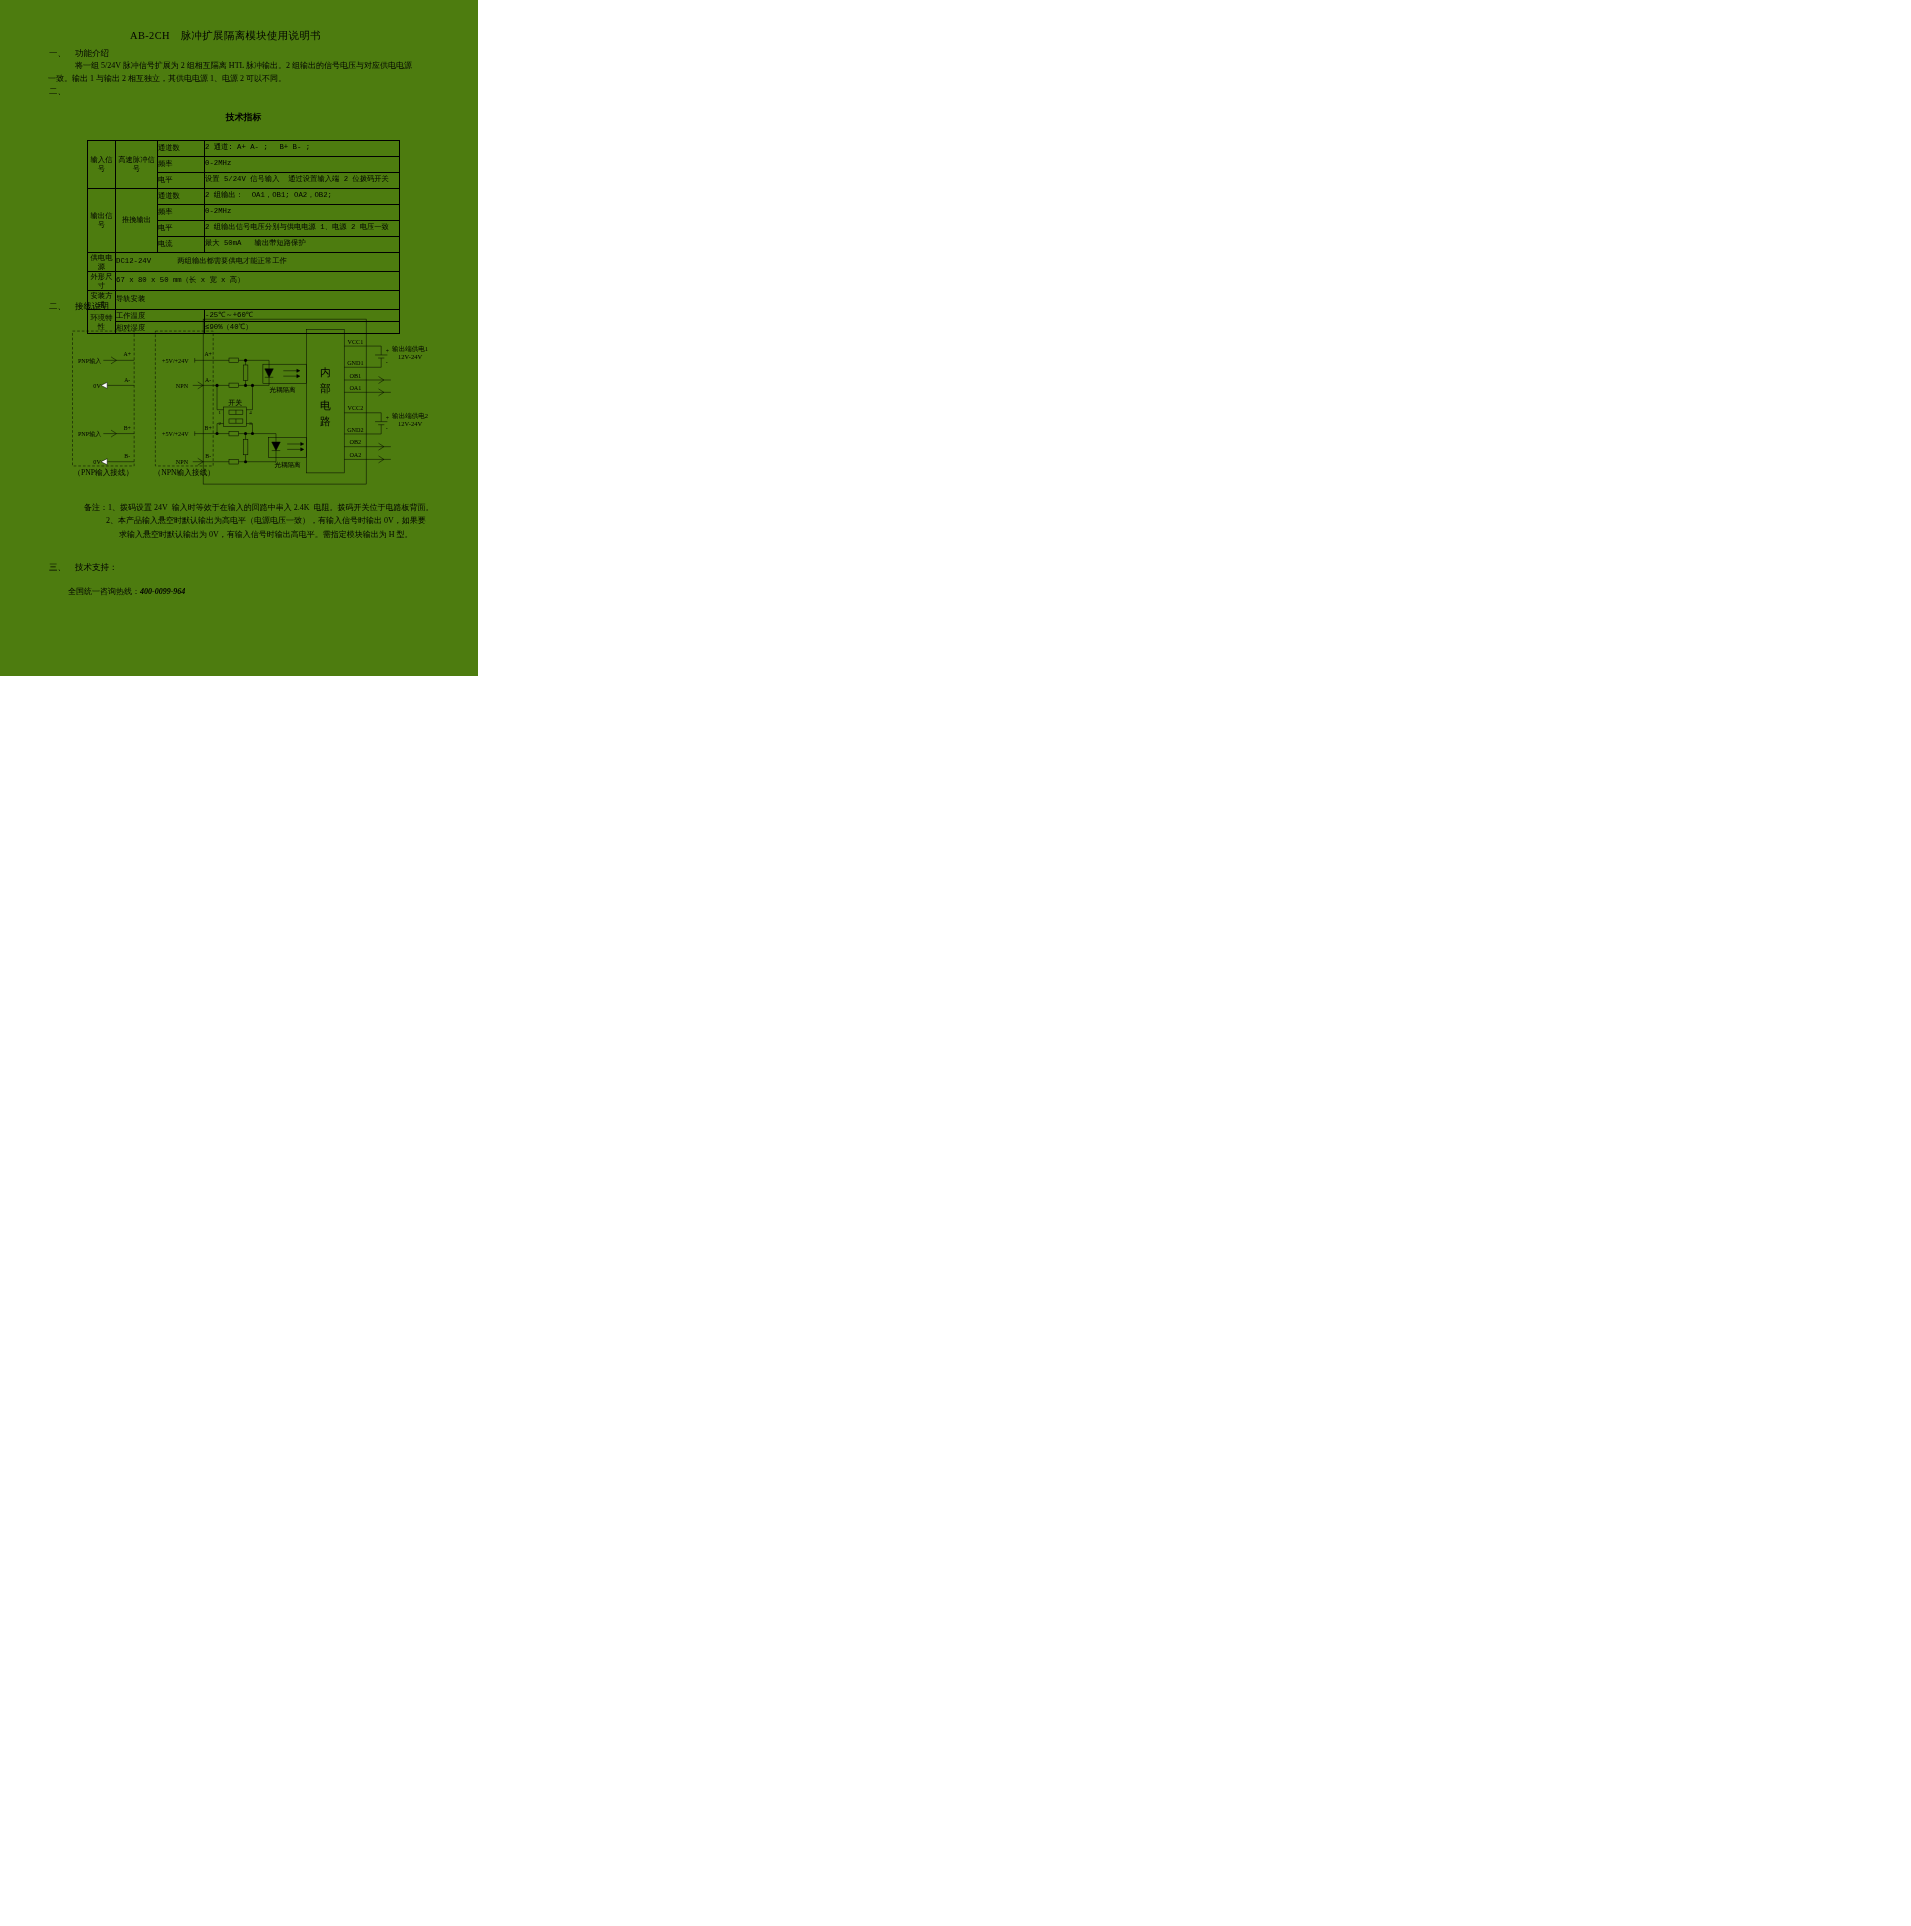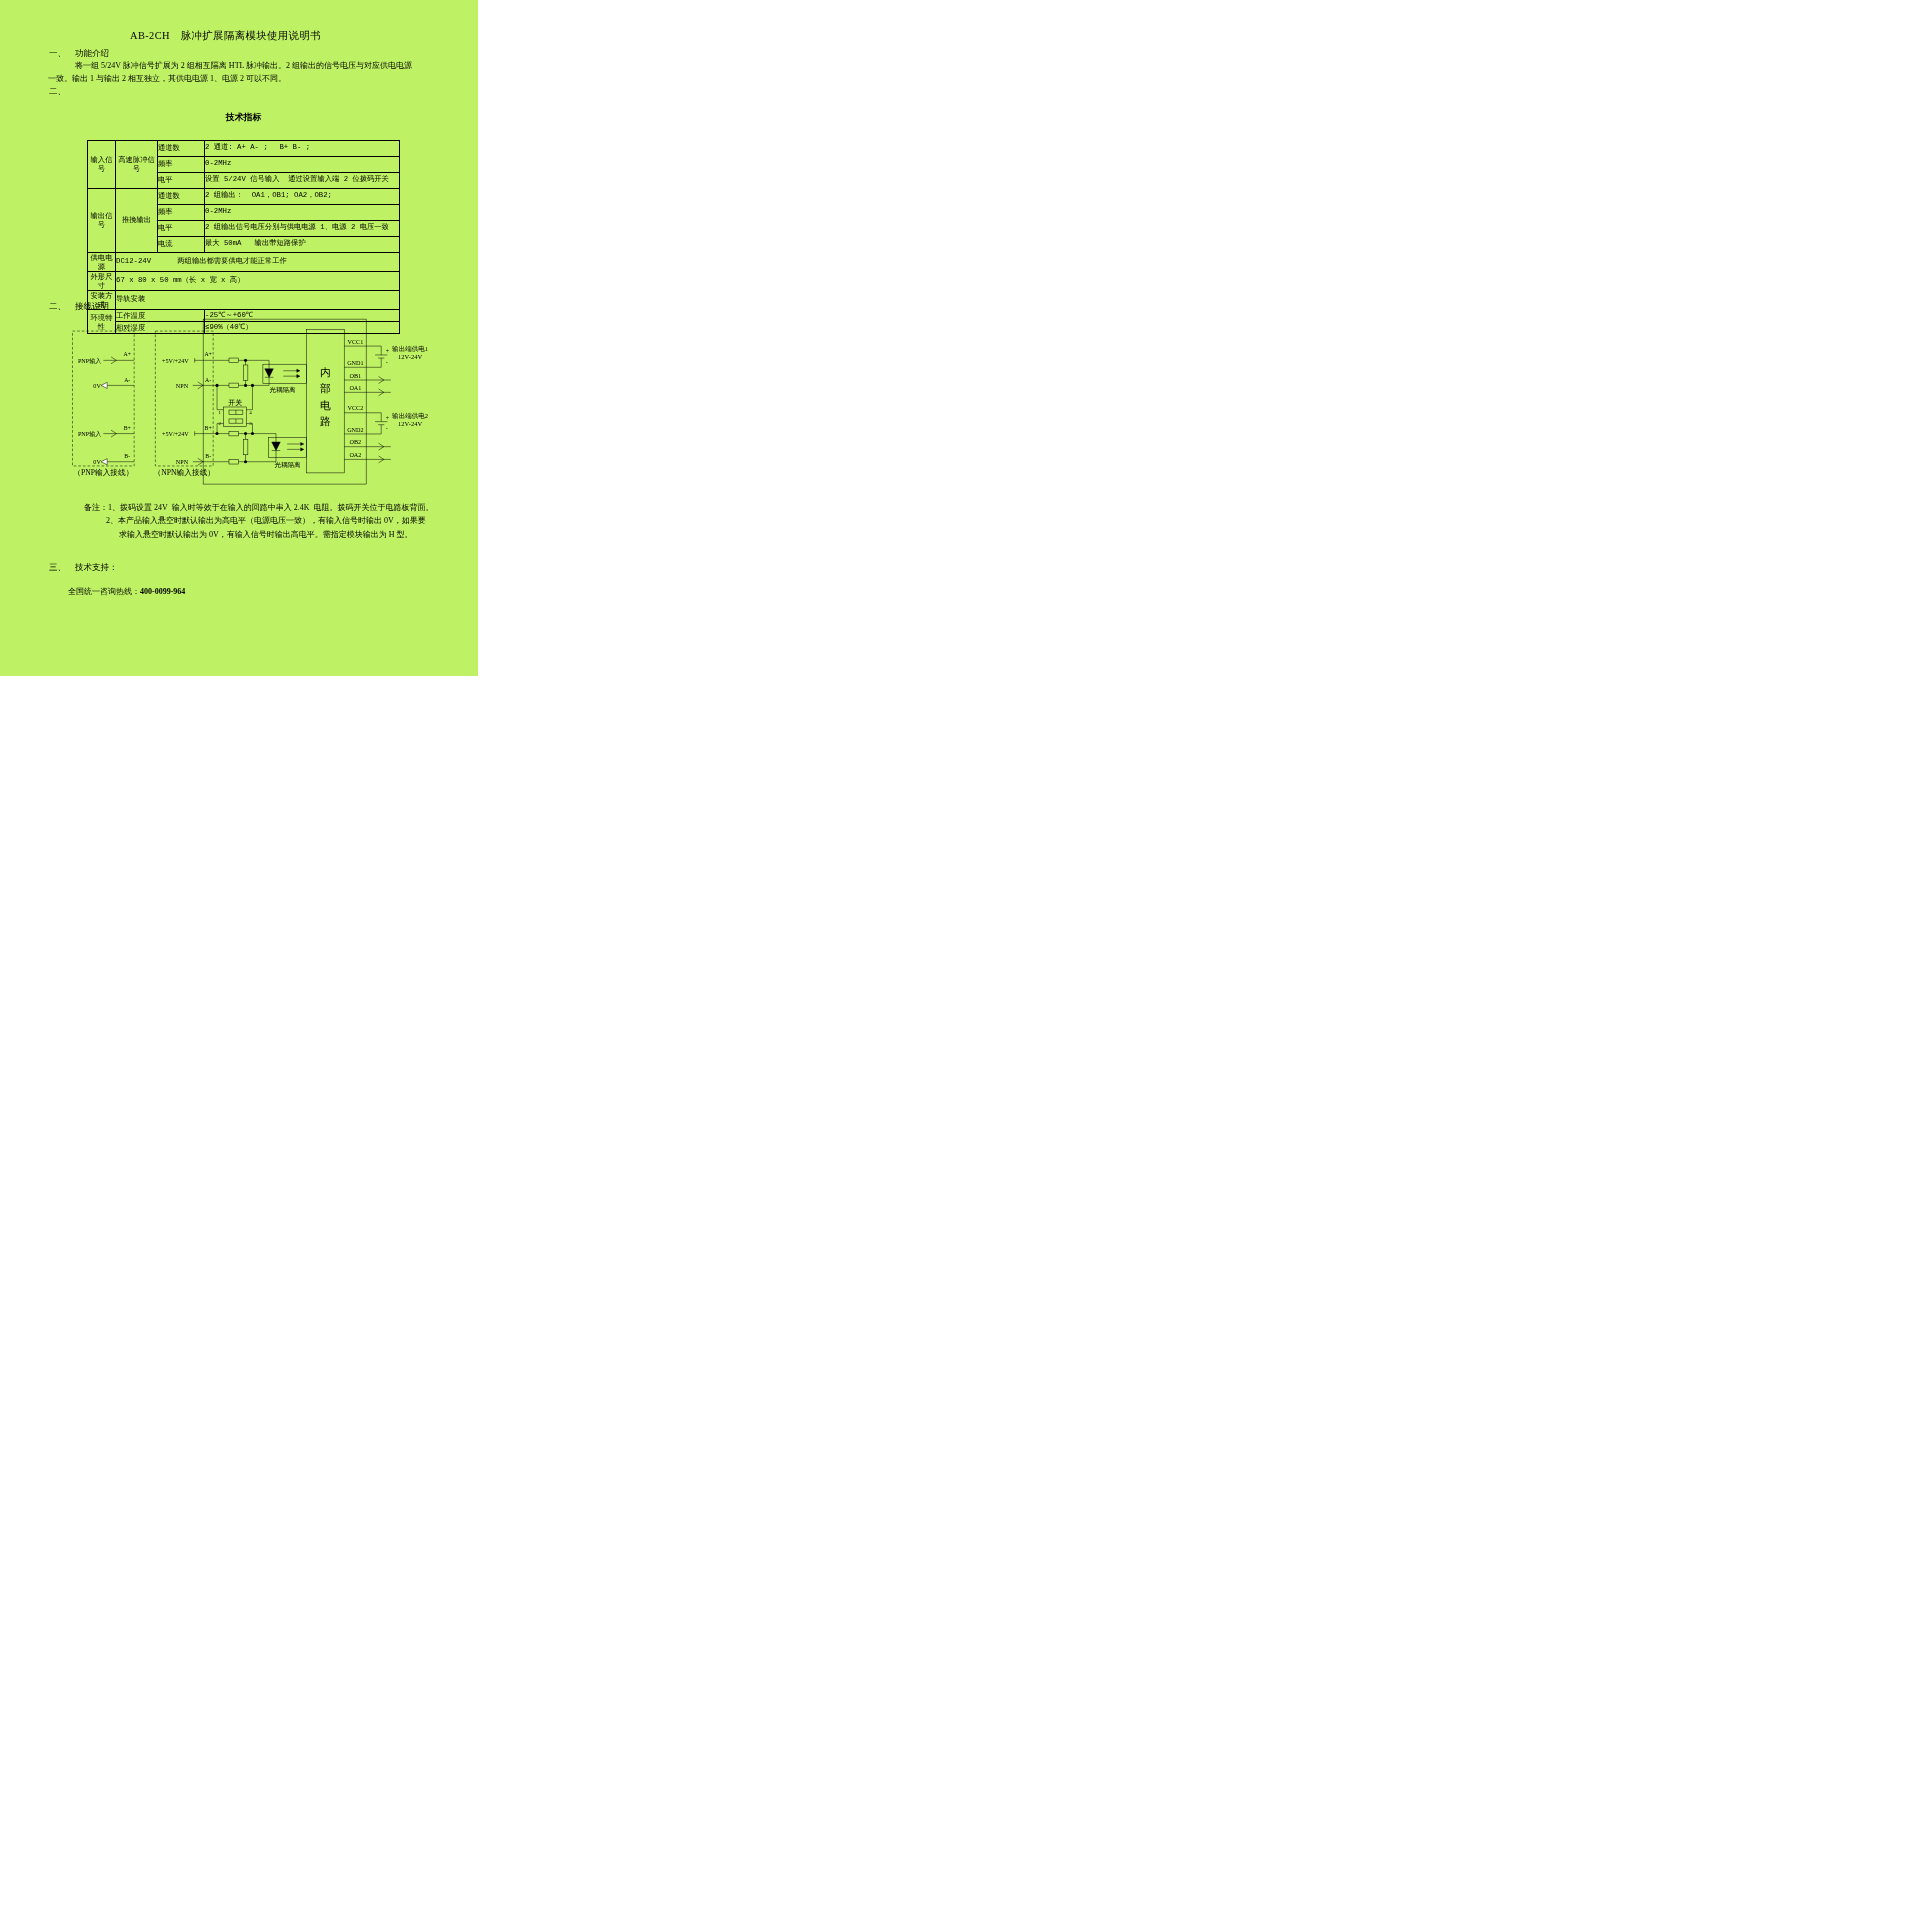--- a/index.html
+++ b/index.html
@@ -1,35 +1,35 @@
 <!DOCTYPE html>
 <html style="font-size:6.2px"><head>
 <meta charset="utf-8">
 <style>
   html,body{margin:0;padding:0;background:#fff;}
-  #page{position:relative;width:478px;height:676px;background:#bef264;color:#000;
+  #page{position:relative;width:478px;height:676px;background:#4d7c0f;color:#000;
         font-family:"Liberation Serif","DejaVu Serif",serif;overflow:hidden;}
   .abs{position:absolute;white-space:pre-wrap;line-height:1.25;}
   .title{font-size:10.4px;letter-spacing:0.4px;}
   .h{font-size:8.5px;}
   .body{font-size:8px;}
   .tbl-title{font-size:8.9px;font-weight:bold;}
   table.spec{border-collapse:collapse;table-layout:fixed;width:313px;border:1.2px solid #000;}
   table.spec td{border:0.4px solid #000;border-top:0.8px solid #000;border-bottom:0.8px solid #000;
         font-size:7.3px;overflow:hidden;white-space:pre-wrap;vertical-align:middle;padding:0;}
   tr.h42{height:16px;} tr.h31{height:12px;margin-left:32px;}
   tr.top3 td{border-top:1.2px solid #000;}
   td.c1{font-weight:normal;text-align:center;}
   td.c2{text-align:center;}
   td.key{padding-left:2.7px;}
   td.env{padding-left:11.6px;}
   td.val{padding-left:3.1px;font-family:"Liberation Mono","DejaVu Sans Mono",monospace;font-size:7px;}
   svg text{font-family:"Liberation Serif","DejaVu Serif",serif;fill:#000;}
   .notes{font-size:8px;margin-left:12px;}
-  .bold{font-weight:bold;}
+  .bold{font-weight:bold;font-style:italic;}
 </style>
 </head>
 <body>
 
 <div id="page">
 
   <div class="abs title" style="left:0;top:29px;width:451px;text-align:center;">AB-2CH　脉冲扩展隔离模块使用说明书</div>
 
   <div class="abs h" style="left:49px;top:48px;">一、</div>
   <div class="abs h" style="left:75px;top:48px;">功能介绍</div>

